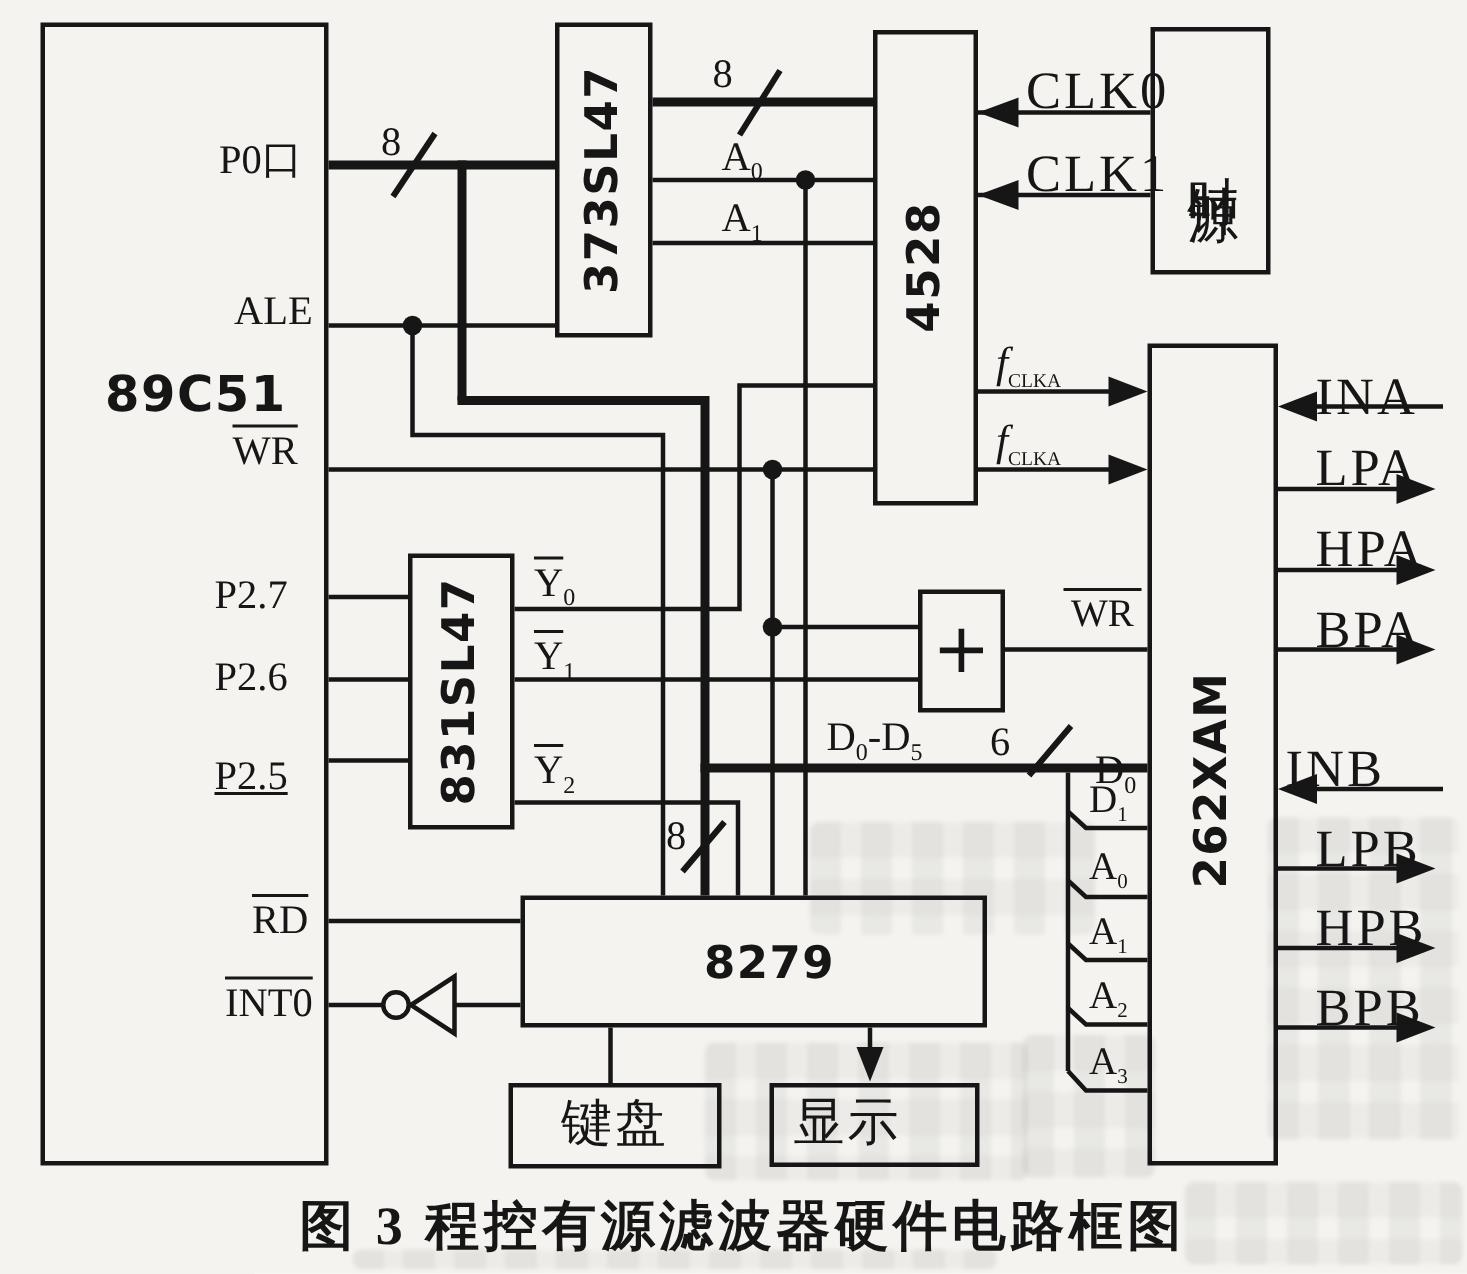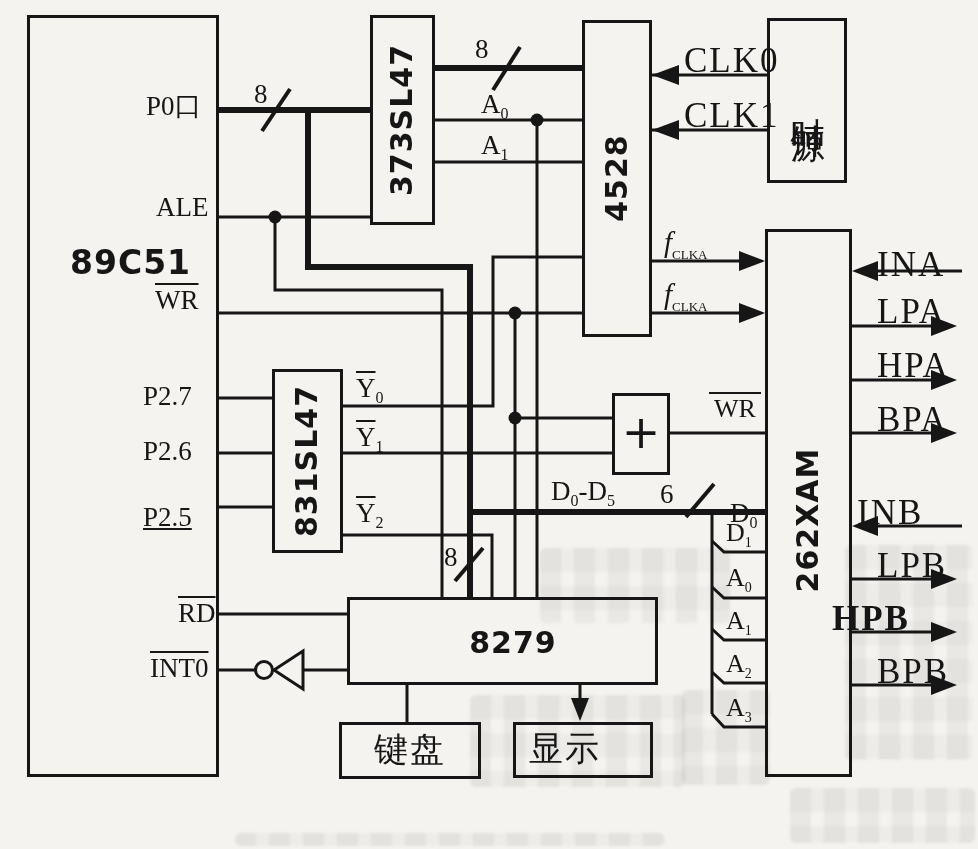--- a/index.html
+++ b/index.html
@@ -141,21 +141,21 @@
   <div class="lbl chip center" style="left:513px;top:643px;">8279</div>
   <div class="lbl cjk center" style="left:410px;top:750px;">键盘</div>
   <div class="lbl cjk center" style="left:565px;top:749px;">显示</div>
 
   <div class="lbl pin" style="left:146px;top:93px;">P0口</div>
   <div class="lbl pin" style="left:156px;top:194px;">ALE</div>
   <div class="lbl pin" style="left:155px;top:287px;"><span class="ovl">WR</span></div>
   <div class="lbl pin" style="left:143px;top:383px;">P2.7</div>
   <div class="lbl pin" style="left:143px;top:438px;">P2.6</div>
   <div class="lbl pin" style="left:143px;top:504px;text-decoration:underline;">P2.5</div>
-  <div class="lbl pin" style="left:178px;top:600px;text-align:right;"><span class="ovl">RD</span></div>
+  <div class="lbl pin" style="left:168px;top:600px;text-align:right;"><span class="ovl">RD</span></div>
   <div class="lbl pin" style="left:150px;top:655px;"><span class="ovl">INT0</span></div>
 
   <div class="lbl pin" style="left:356px;top:375px;"><span class="ovl">Y</span><sub>0</sub></div>
   <div class="lbl pin" style="left:356px;top:424px;"><span class="ovl">Y</span><sub>1</sub></div>
   <div class="lbl pin" style="left:356px;top:500px;"><span class="ovl">Y</span><sub>2</sub></div>
 
   <div class="lbl pin" style="left:481px;top:91px;"><span>A</span><sub>0</sub></div>
   <div class="lbl pin" style="left:481px;top:132px;"><span>A</span><sub>1</sub></div>
 
   <div class="lbl buswidth" style="left:254px;top:81px;">8</div>
@@ -180,17 +180,18 @@
   <div class="lbl pin smallsub" style="left:726px;top:608px;font-size:26px;"><span>A</span><sub>1</sub></div>
   <div class="lbl pin smallsub" style="left:726px;top:651px;font-size:26px;"><span>A</span><sub>2</sub></div>
   <div class="lbl pin smallsub" style="left:726px;top:695px;font-size:26px;"><span>A</span><sub>3</sub></div>
 
   <div class="lbl port" style="left:877px;top:247px;">INA</div>
   <div class="lbl port" style="left:877px;top:294px;">LPA</div>
   <div class="lbl port" style="left:877px;top:348px;">HPA</div>
   <div class="lbl port" style="left:877px;top:402px;">BPA</div>
   <div class="lbl port" style="left:857px;top:495px;">INB</div>
   <div class="lbl port" style="left:877px;top:548px;">LPB</div>
-  <div class="lbl port" style="left:832px;top:601px;font-weight:bold;">HPB</div>
+  <div class="lbl port" style="left:877px;top:601px;">HPB</div>
   <div class="lbl port" style="left:877px;top:654px;">BPB</div>
 
+  <div class="lbl caption center" style="left:495px;top:817px;">图 3  程控有源滤波器硬件电路框图</div>
 
 </div>
 
 </body></html>

